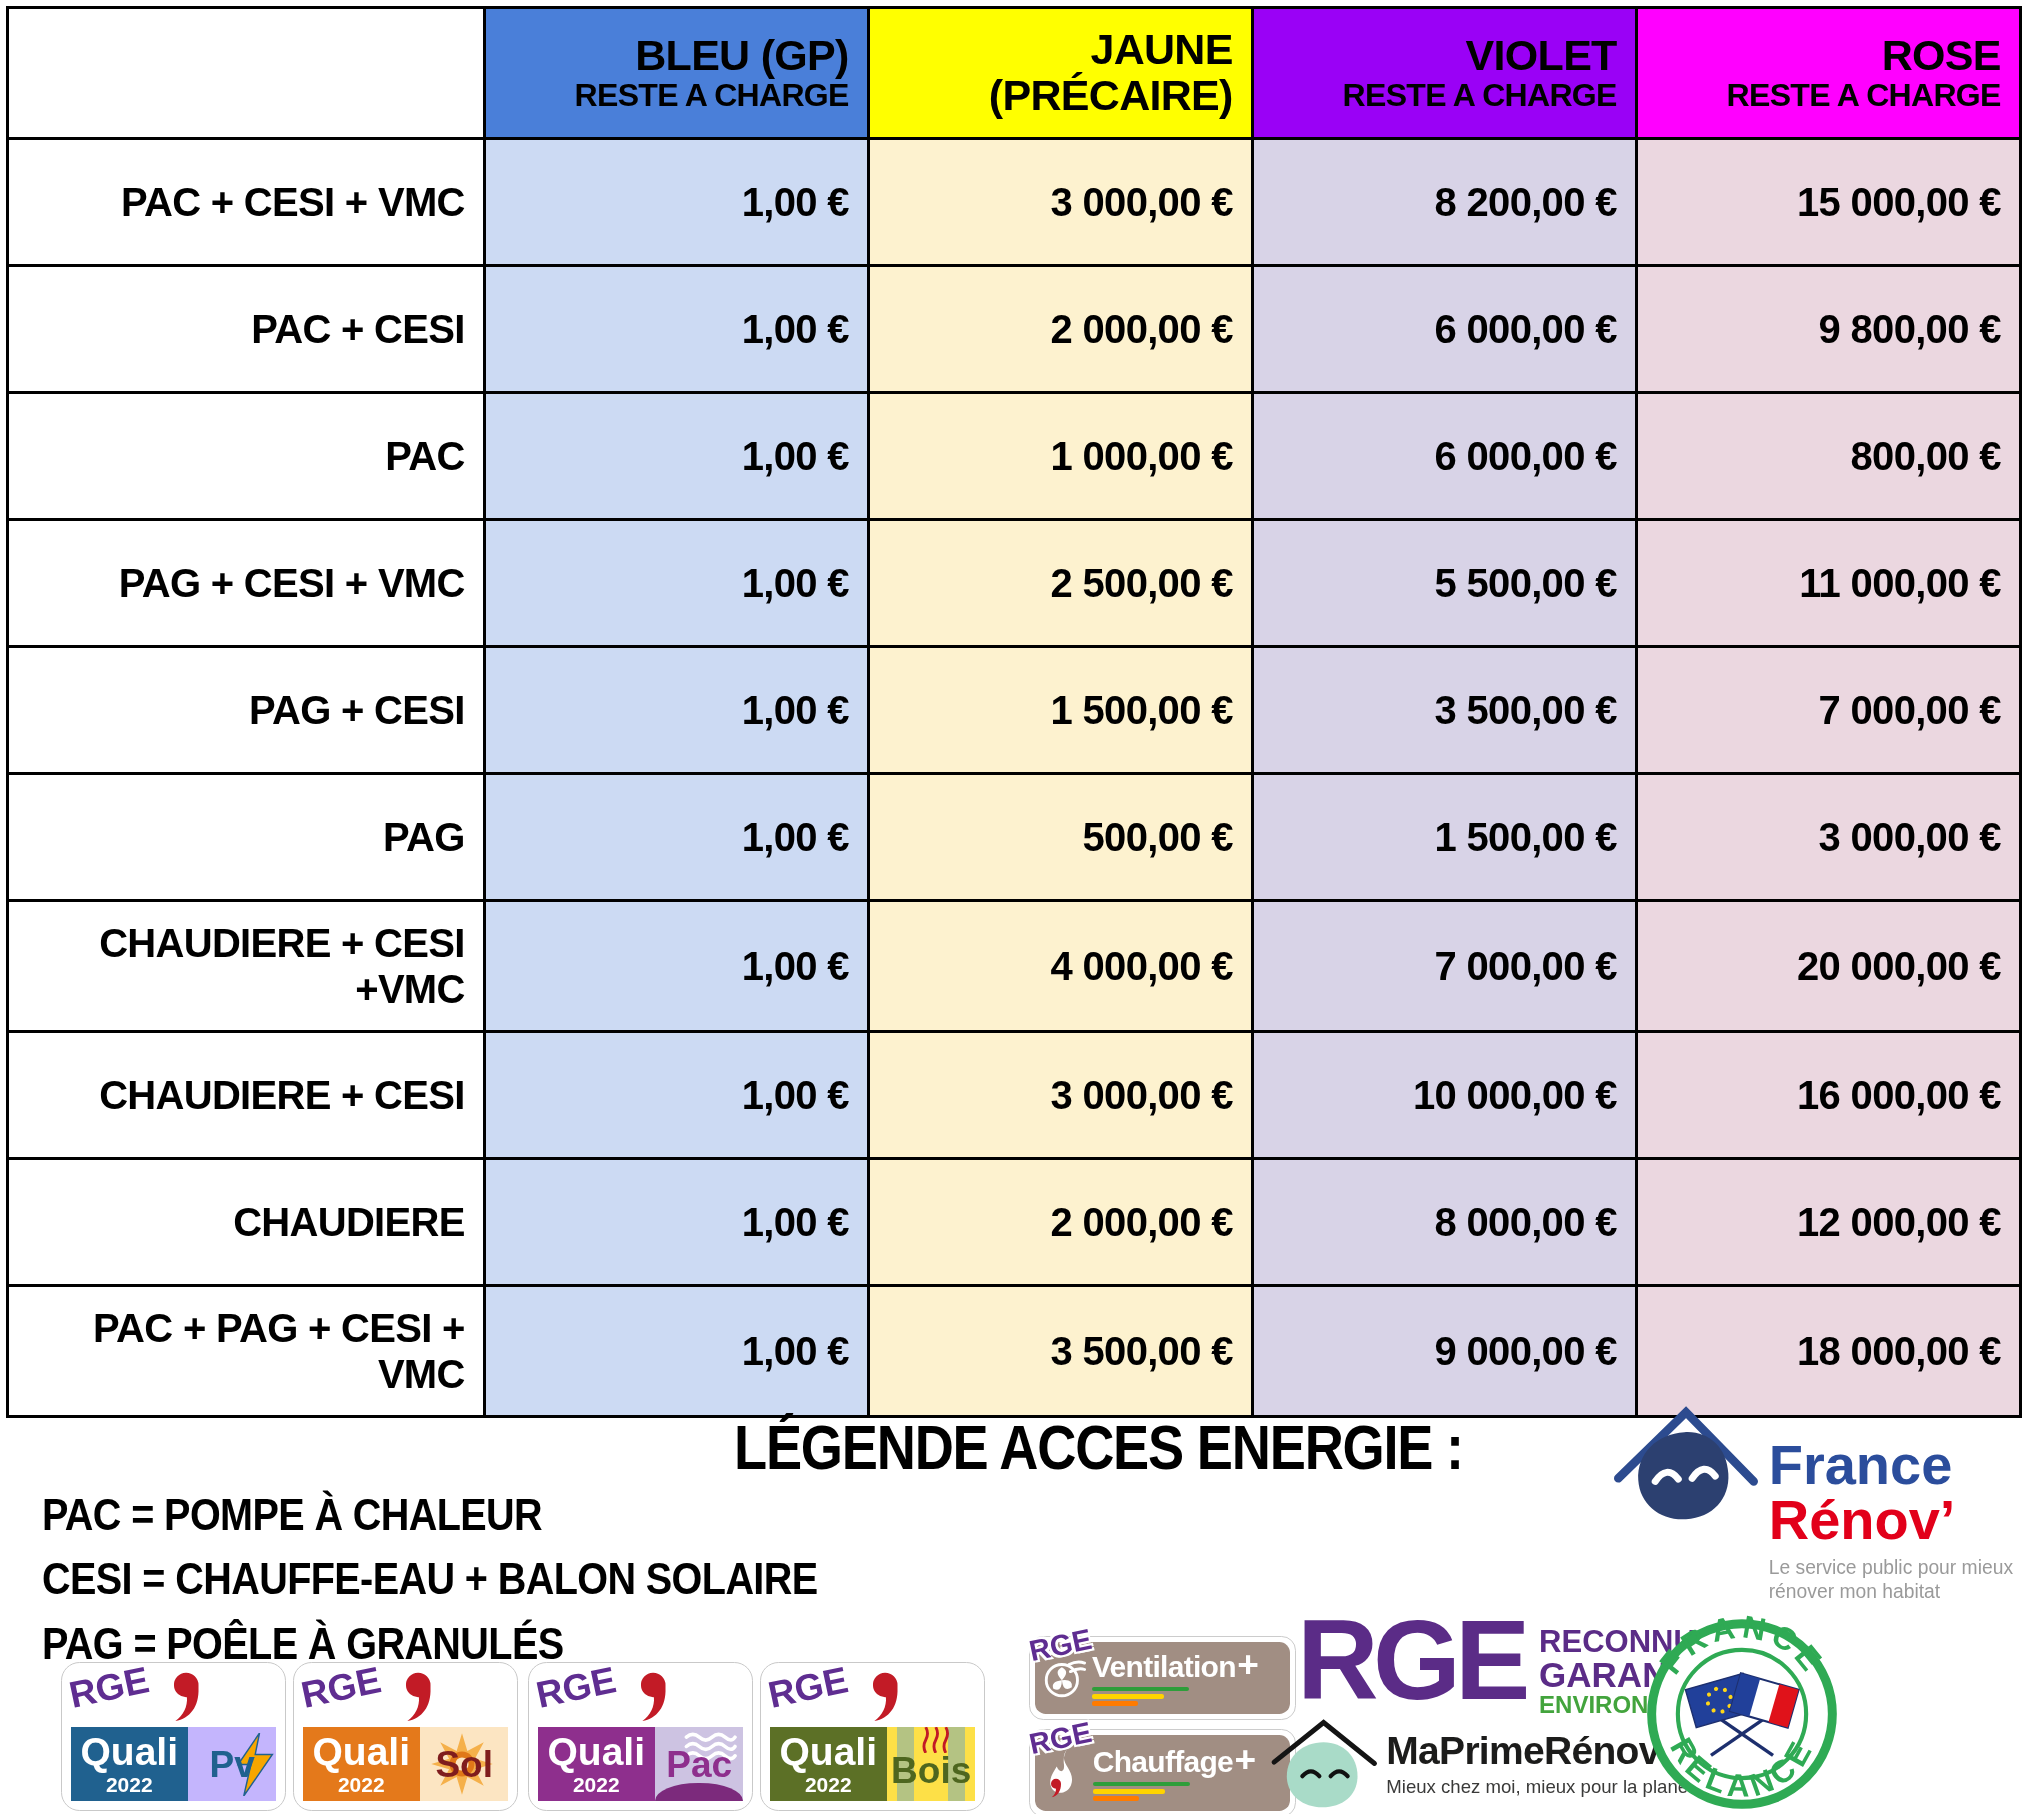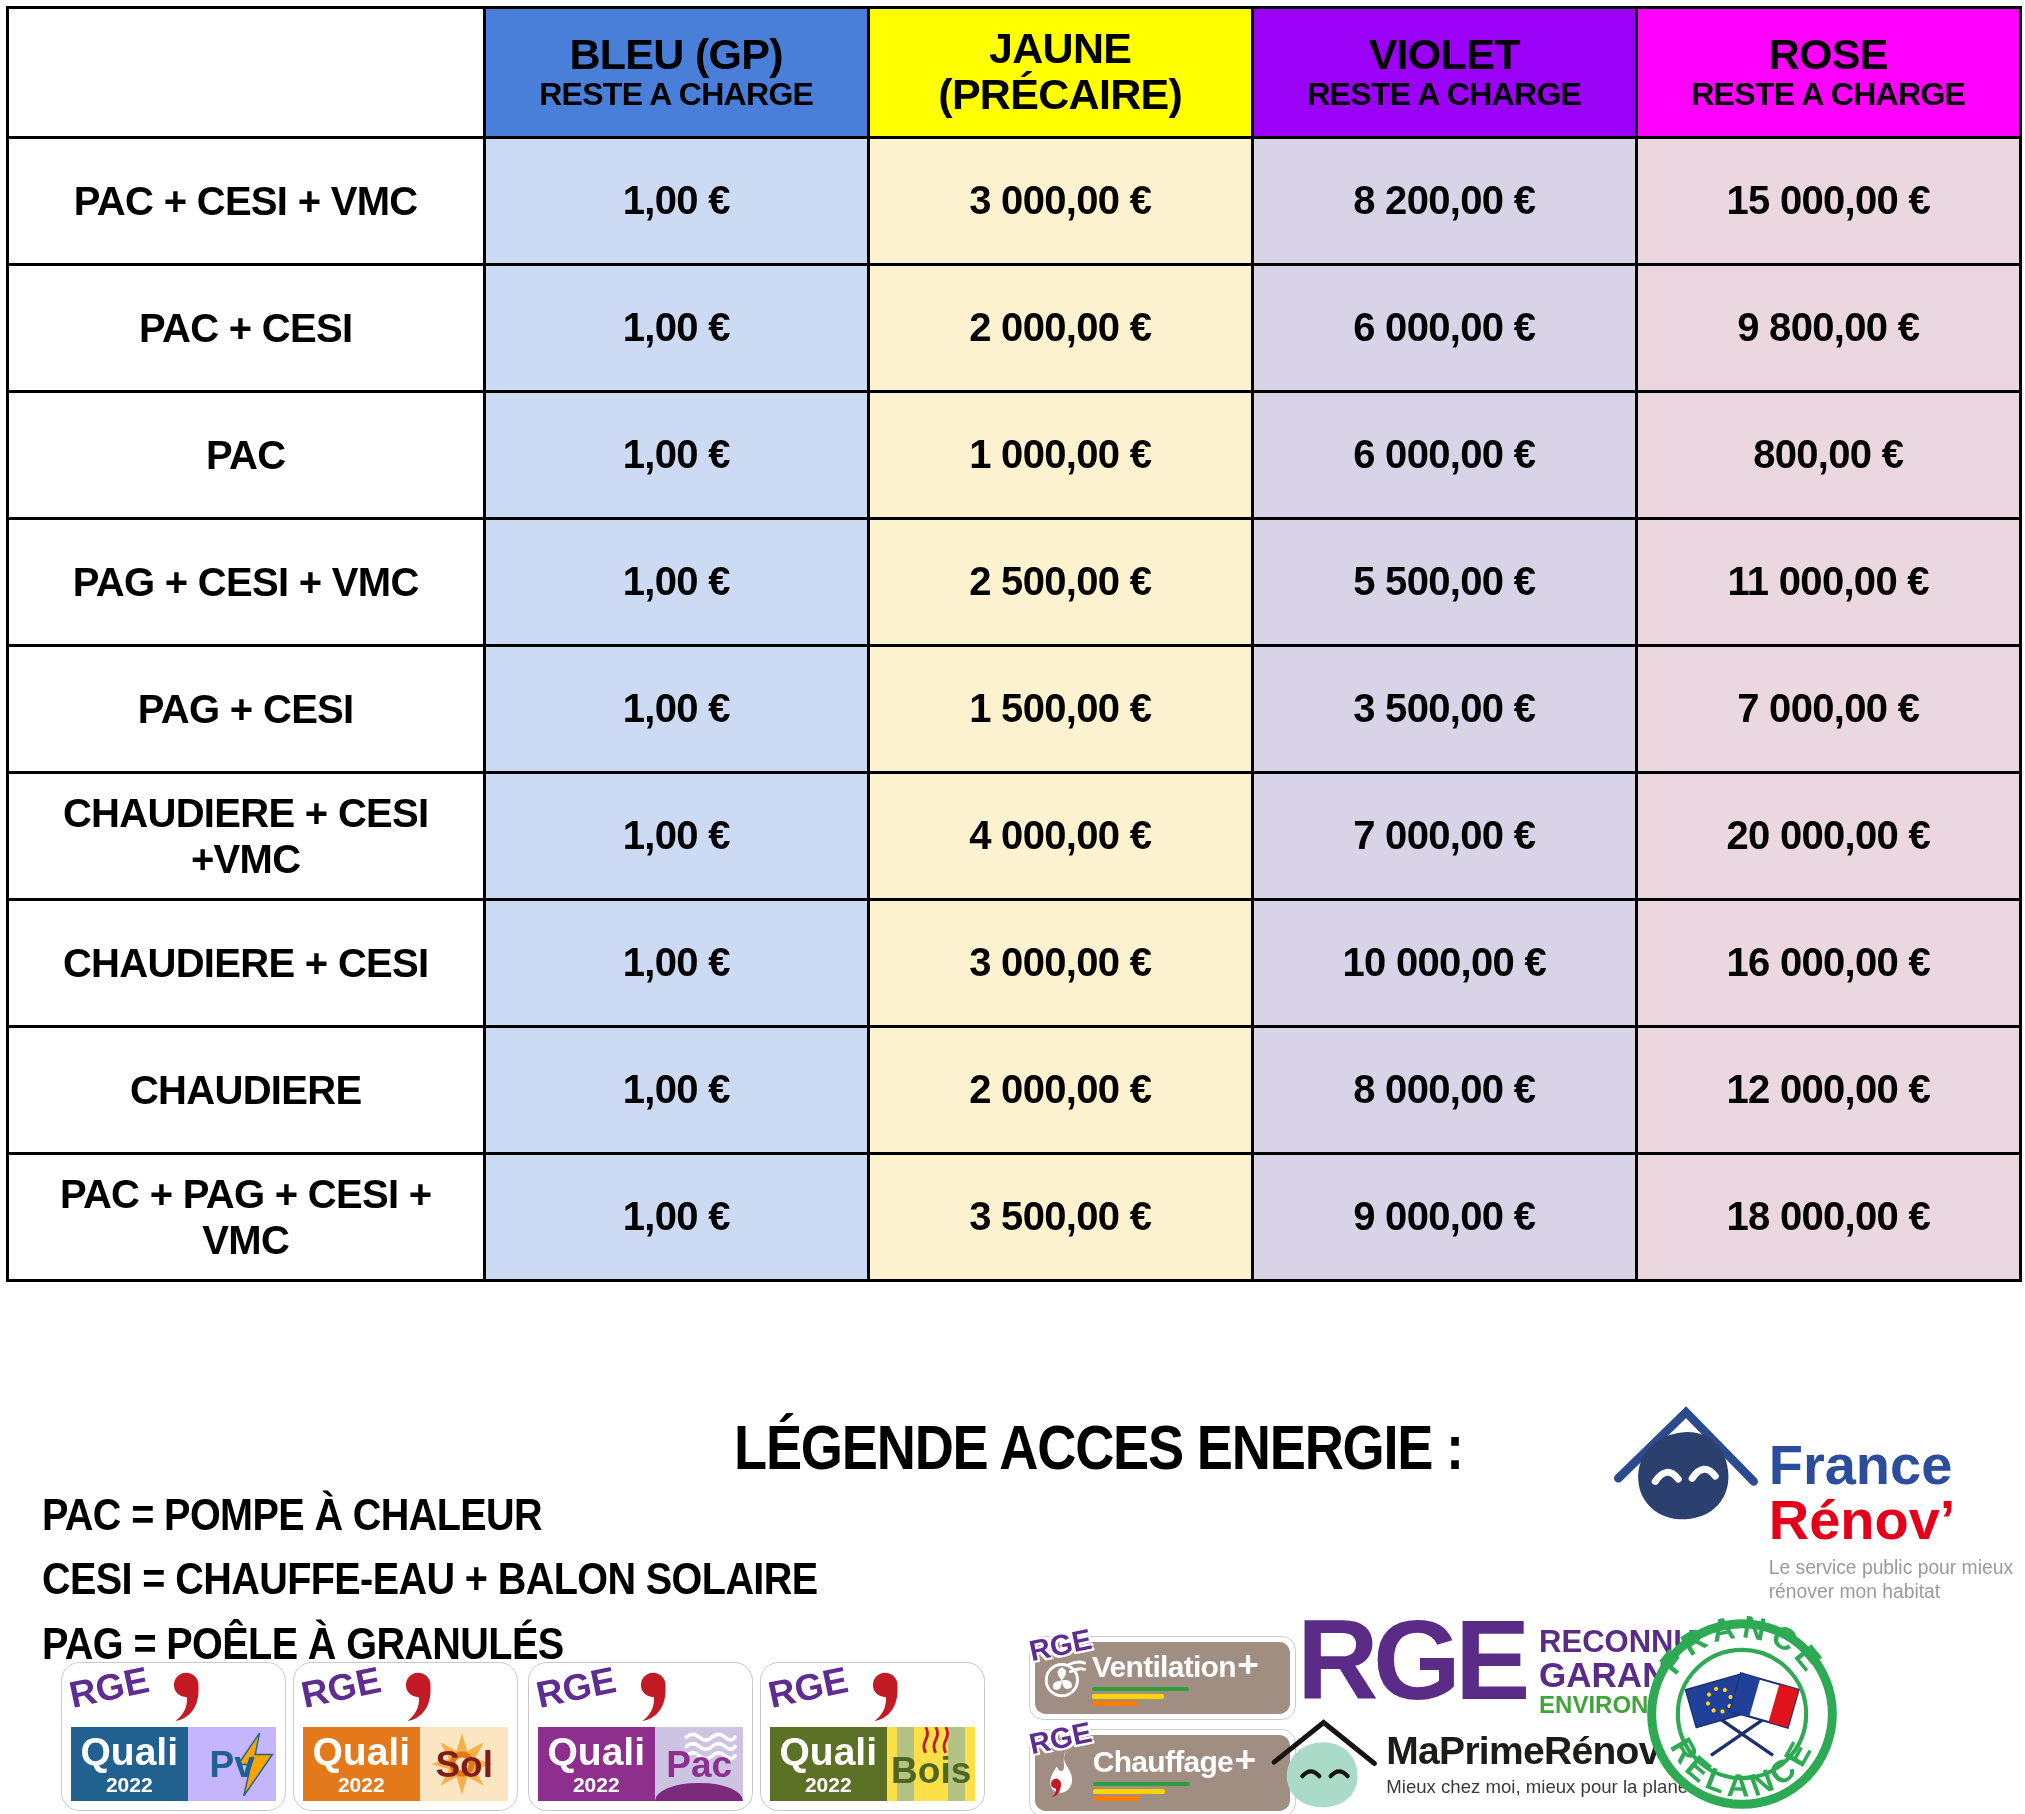--- a/index.html
+++ b/index.html
@@ -1,21 +1,21 @@
 <!DOCTYPE html>
 <html style="font-size:11.4px"><head>
 <meta charset="utf-8">
 <style>
   html,body{margin:0;padding:0;background:#ffffff;}
   .poster{position:relative;width:2025px;height:1814px;background:#fff;overflow:hidden;
           font-family:"Liberation Sans","DejaVu Sans",sans-serif;color:#000;}
 
   
   table.price{position:absolute;left:5.7px;top:5.7px;border-collapse:collapse;table-layout:fixed;}
-  table.price th,table.price td{border:3.6px solid #000;padding:10px;text-align:center;vertical-align:middle;}
+  table.price th,table.price td{border:3.6px solid #000;padding:18px;text-align:right;vertical-align:middle;}
   col.col-label{width:477px;}
   col.col-val{width:384px;}
   tr.hrow{height:130px;}
   tr.brow{height:127px;}
   th.corner{background:#fff;}
   .hd-t{font-size:43px;font-weight:bold;line-height:1.05;letter-spacing:-0.7px;}
   .hd-s{font-size:32px;font-weight:bold;line-height:1.1;letter-spacing:-0.7px;}
   th.hd1 .hd-s{font-size:43px;}
   th.rl{background:#fff;font-size:40px;font-weight:bold;letter-spacing:-0.7px;line-height:1.15;padding:0 10px;}
   td.val{font-size:40px;font-weight:bold;letter-spacing:-0.7px;}
@@ -148,20 +148,27 @@
         <td class="val">2 500,00 €</td>
         <td class="val">5 500,00 €</td>
         <td class="val">11 000,00 €</td>
       </tr>
       <tr class="brow">
         <th class="rl">PAG + CESI</th>
         <td class="val">1,00 €</td>
         <td class="val">1 500,00 €</td>
         <td class="val">3 500,00 €</td>
         <td class="val">7 000,00 €</td>
+      </tr>
+      <tr class="brow">
+        <th class="rl">PAG</th>
+        <td class="val">1,00 €</td>
+        <td class="val">500,00 €</td>
+        <td class="val">1 500,00 €</td>
+        <td class="val">3 000,00 €</td>
       </tr>
       <tr class="brow">
         <th class="rl">CHAUDIERE + CESI +VMC</th>
         <td class="val">1,00 €</td>
         <td class="val">4 000,00 €</td>
         <td class="val">7 000,00 €</td>
         <td class="val">20 000,00 €</td>
       </tr>
       <tr class="brow">
         <th class="rl">CHAUDIERE + CESI</th>

